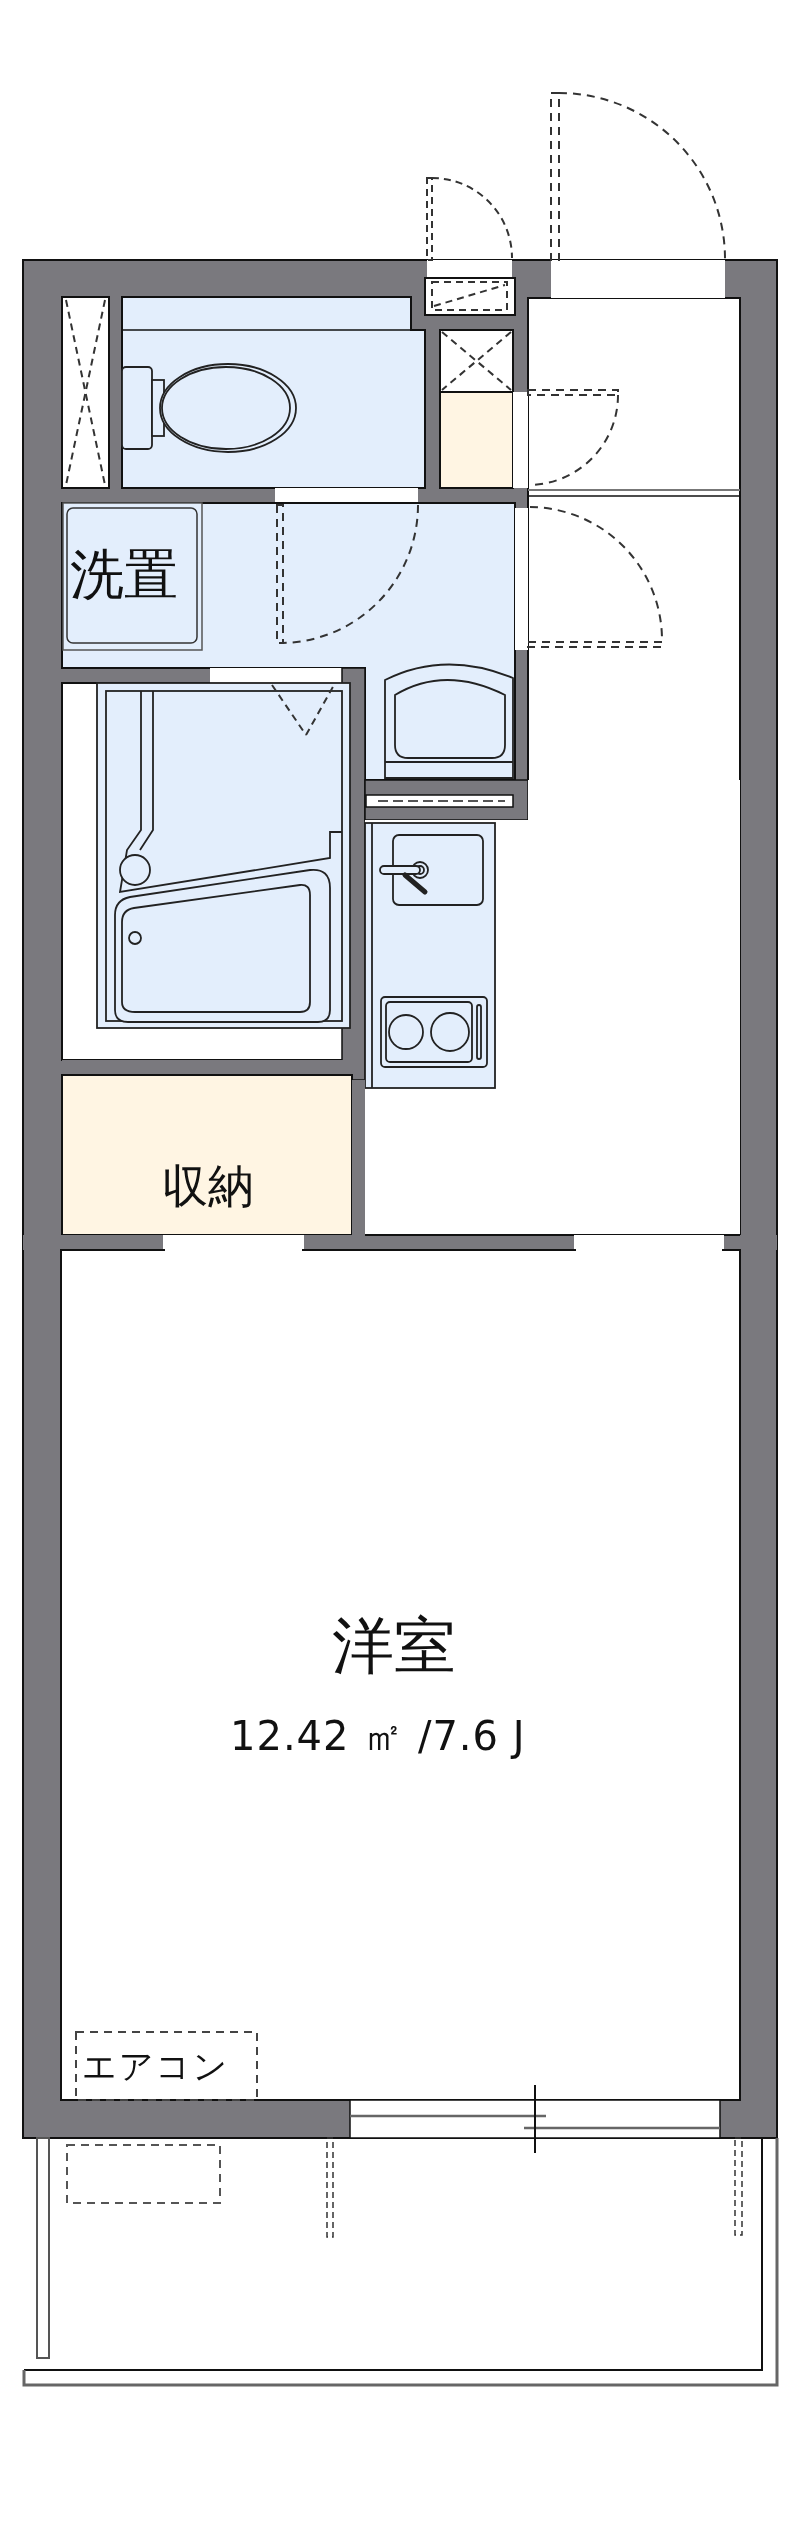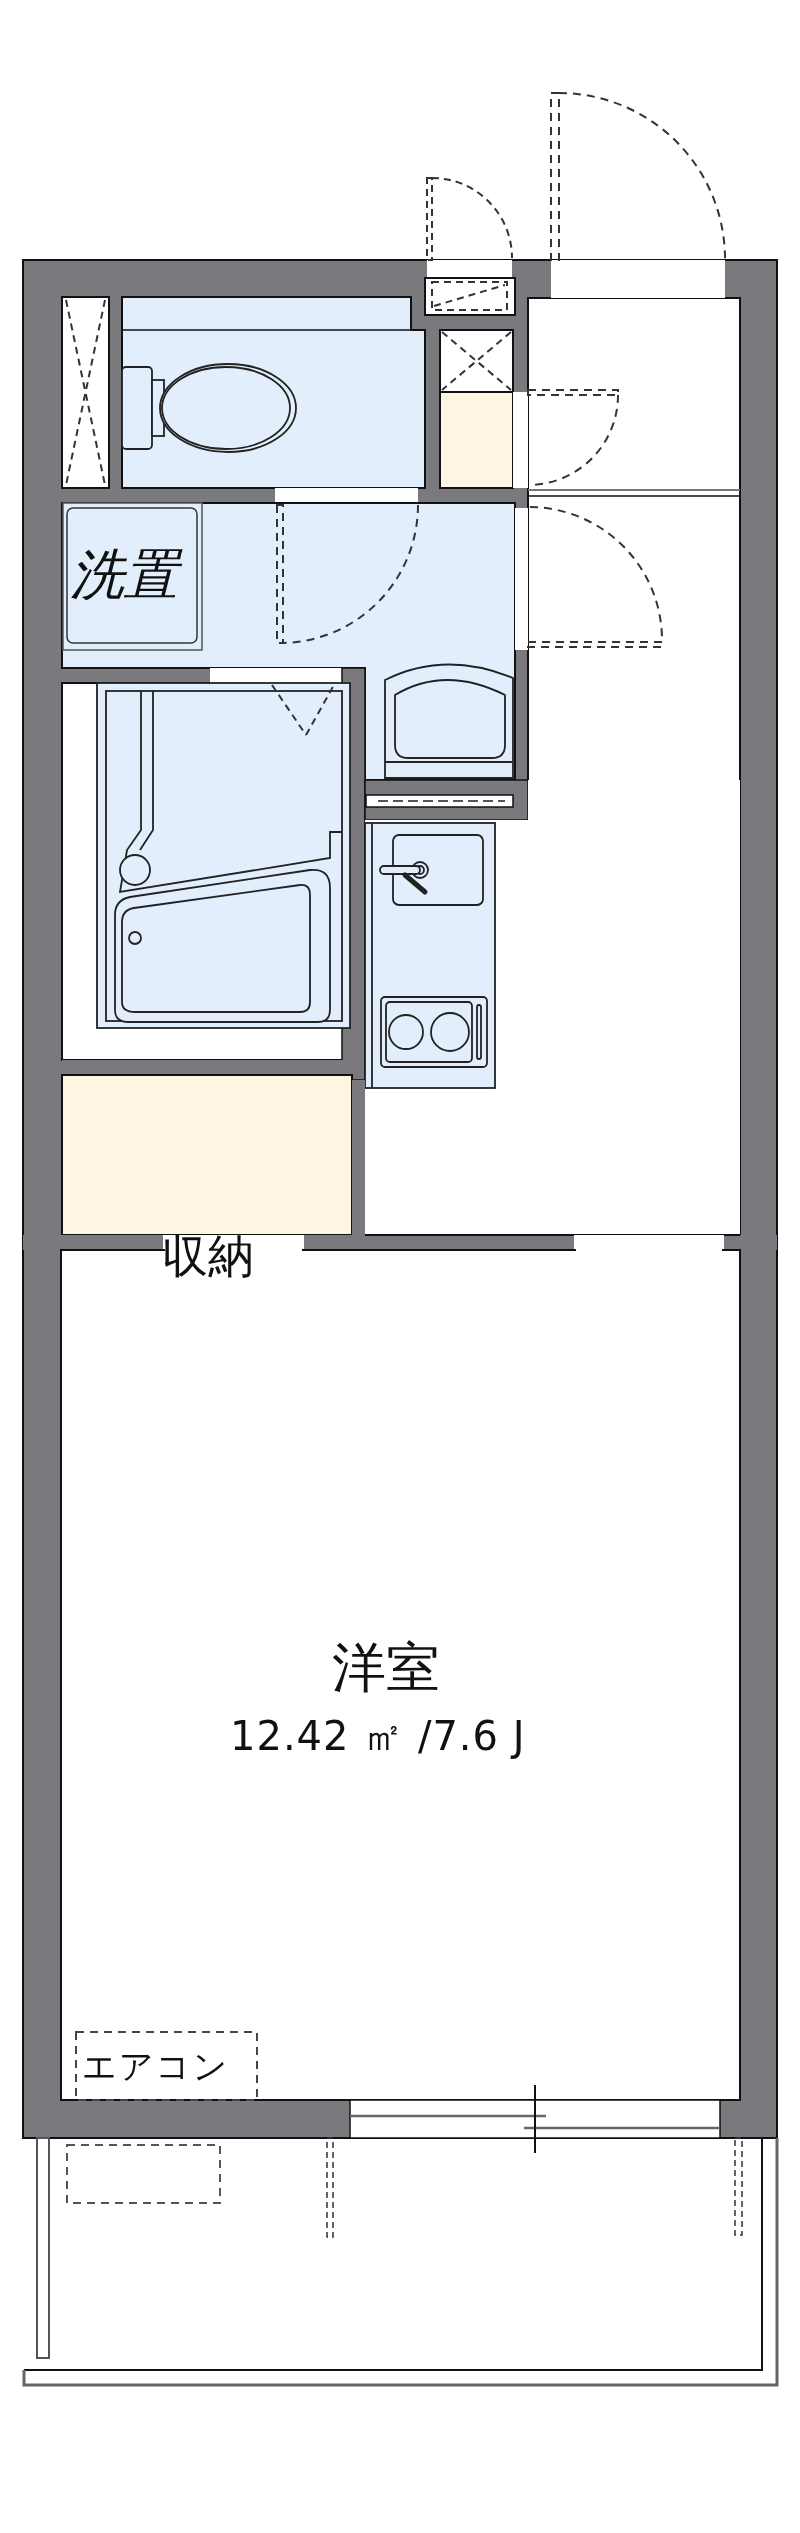--- a/index.html
+++ b/index.html
@@ -1,19 +1,19 @@
 <!DOCTYPE html>
 <html><head>
 <meta charset="utf-8">
 <style>
   html, body { margin: 0; padding: 0; background: #ffffff; }
   body { width: 800px; height: 2533px; position: relative; overflow: hidden; font-family: "DejaVu Sans", "Liberation Sans", sans-serif; }
   #plan { position: absolute; left: 0; top: 0; width: 800px; height: 2533px; }
   .label { position: absolute; color: #111; white-space: nowrap; line-height: 1; }
-  .room-name { font-size: 54px; margin-top: 26px; }
+  .room-name { font-size: 62px; }
   .room-area { font-size: 40px; letter-spacing: 1px; }
   .wash-label { font-size: 54px; }
   .storage-label { font-size: 46px; }
   .ac-label { font-size: 34px; letter-spacing: 2px; }
 </style>
 </head>
 <body>
 
 <svg id="plan" viewBox="0 0 800 2533" xmlns="http://www.w3.org/2000/svg">
 
@@ -163,17 +163,17 @@
   <g>
     <rect x="37" y="2138" width="12" height="220" fill="#fff" stroke="#555" stroke-width="2"></rect>
     <path d="M24 2370 H762 V2138" fill="none" stroke="#111" stroke-width="2"></path>
     <path d="M24 2370 V2385 H777 V2138" fill="none" stroke="#666" stroke-width="3"></path>
     <rect x="67" y="2145" width="153" height="58" fill="none" stroke="#555" stroke-width="2" stroke-dasharray="8,6"></rect>
     <rect x="327" y="2138" width="6" height="99" fill="none" stroke="#333" stroke-width="1.5" stroke-dasharray="6,4"></rect>
     <rect x="735" y="2138" width="7" height="97" fill="none" stroke="#333" stroke-width="1.5" stroke-dasharray="6,4"></rect>
   </g>
 </svg>
 
-<div class="label wash-label" style="left:70px; top:548px;font-style:italic;">洗置</div>
-<div class="label storage-label" style="left:162px; top:1233px;">収納</div>
+<div class="label wash-label" style="left:70px; top:548px;">洗置</div>
+<div class="label storage-label" style="left:162px; top:1163px;">収納</div>
 <div class="label room-name" style="left:332px; top:1615px;">洋室</div>
 <div class="label room-area" style="left:230px; top:1716px;">12.42 ㎡ /7.6 J</div>
 <div class="label ac-label" style="left:82px; top:2050px;font-family:Liberation Serif, serif;">エアコン</div>
 
 </body></html>

